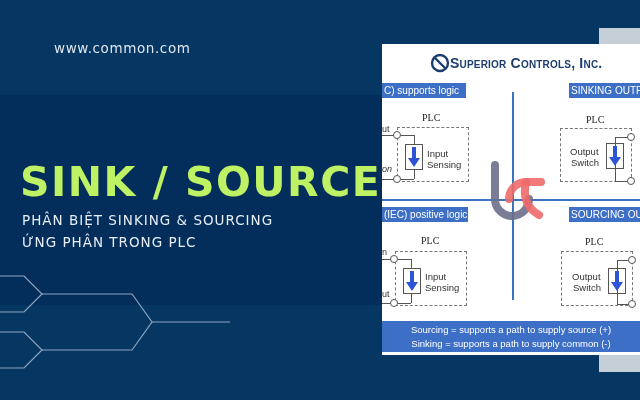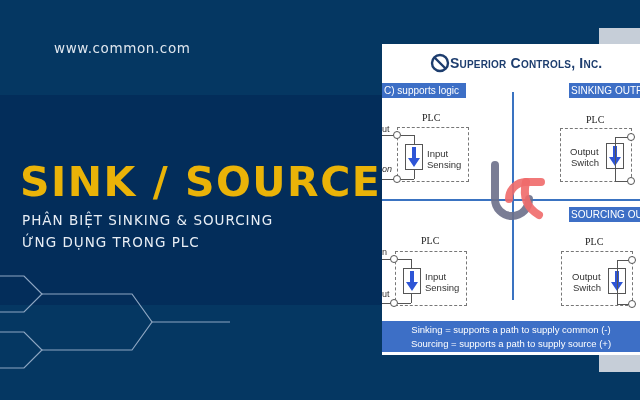--- a/index.html
+++ b/index.html
@@ -16,21 +16,21 @@
 
     .site-url {
       position: absolute; left: 54px; top: 40px;
       font-size: 13.5px; letter-spacing: 0.6px; color: #dfe6ee;
       font-family: "DejaVu Sans", sans-serif;
     }
     .main-title {
       position: absolute; left: 20px; top: 158px;
       font-family: "DejaVu Sans", sans-serif;
       font-weight: bold; font-size: 41px; letter-spacing: 1.5px;
-      color: #eab308; white-space: nowrap;
+      color: #bef264; white-space: nowrap;
     }
     .subtitle {
       position: absolute; left: 22px; font-size: 13.5px; letter-spacing: 1px;
       color: #e8eef5; white-space: nowrap;
       font-family: "DejaVu Sans", sans-serif;
     }
     .subtitle.l1 { top: 212px; }
     .subtitle.l2 { top: 234px; }
 
     .circuit-lines { position: absolute; left: 0; top: 250px; width: 260px; height: 130px; }
@@ -74,21 +74,21 @@
 </head>
 <body>
 
 <div class="band-top"></div>
 <div class="band-mid"></div>
 <div class="band-bot"></div>
 
 <div class="site-url">www.common.com</div>
 <div class="main-title">SINK / SOURCE</div>
 <div class="subtitle l1">PHÂN BIỆT SINKING &amp; SOURCING</div>
-<div class="subtitle l2">ỨNG DỤNG TRONG PLC</div>
+<div class="subtitle l2">ỨNG PHÂN TRONG PLC</div>
 
 <svg class="circuit-lines" viewBox="0 0 260 130" width="260" height="130">
   <g fill="none" stroke="#8ea6c2" stroke-width="1.2">
     <polyline points="0,26 24,26 42,44 24,62 0,62"></polyline>
     <polyline points="0,82 24,82 42,100 24,118 0,118"></polyline>
     <polyline points="42,44 132,44 152,72 132,100 42,100"></polyline>
     <line x1="152" y1="72" x2="230" y2="72"></line>
   </g>
 </svg>
 
@@ -132,20 +132,21 @@
     <svg width="12" height="20" viewBox="0 0 12 20">
         <path d="M4 0h4v11h4L6 20 0 11h4z" fill="#2e55d6"></path>
       </svg>
   </div>
   <div class="wire" style="left:233px; top:93px; width:1px; height:44px;"></div>
   <div class="wire" style="left:233px; top:93px; width:13px; height:1px;"></div>
   <div class="wire" style="left:233px; top:137px; width:13px; height:1px;"></div>
   <div class="term" style="left:245px; top:89px;"></div>
   <div class="term" style="left:245px; top:133px;"></div>
 
+  <div class="label-tab" style="left:0; top:163px; width:86px;">(IEC) positive logic</div>
   <div class="plc-label" style="left:39px; top:191px;">PLC</div>
   <div class="dash-box" style="left:13px; top:207px; width:72px; height:55px;"></div>
   <div class="edge-text" style="left:0; top:203px;">n</div>
   <div class="edge-text" style="left:0; top:245px;">ut</div>
   <div class="wire" style="left:0; top:215px; width:10px; height:1px;"></div>
   <div class="wire" style="left:0; top:259px; width:10px; height:1px;"></div>
   <div class="term" style="left:8px; top:211px;"></div>
   <div class="term" style="left:8px; top:255px;"></div>
   <div class="wire" style="left:16px; top:215px; width:13px; height:1px;"></div>
   <div class="wire" style="left:16px; top:259px; width:13px; height:1px;"></div>
@@ -177,16 +178,16 @@
   <div class="axis-v"></div>
   <div class="axis-h"></div>
 
   <svg class="bt-logo" width="60" height="62" viewBox="0 0 60 62">
     <path d="M8 4 L8 38 A17 17 0 0 0 42 38" fill="none" stroke="#6b6f8a" stroke-width="8" stroke-linecap="round" opacity="0.9"></path>
     <path d="M22 38 A17 17 0 0 1 39 21 L54 21" fill="none" stroke="#f06a6a" stroke-width="8" stroke-linecap="round" opacity="0.9"></path>
     <path d="M39 21 C36 34 38 46 52 54" fill="none" stroke="#f06a6a" stroke-width="8" stroke-linecap="round" opacity="0.9"></path>
   </svg>
 
   <div class="footer-bar">
+    <div>Sourcing = supports a path to supply source (+)</div>
     <div>Sinking = supports a path to supply common (-)</div>
-    <div>Sourcing = supports a path to supply source (+)</div>
   </div>
 </div>
 
 </body></html>

